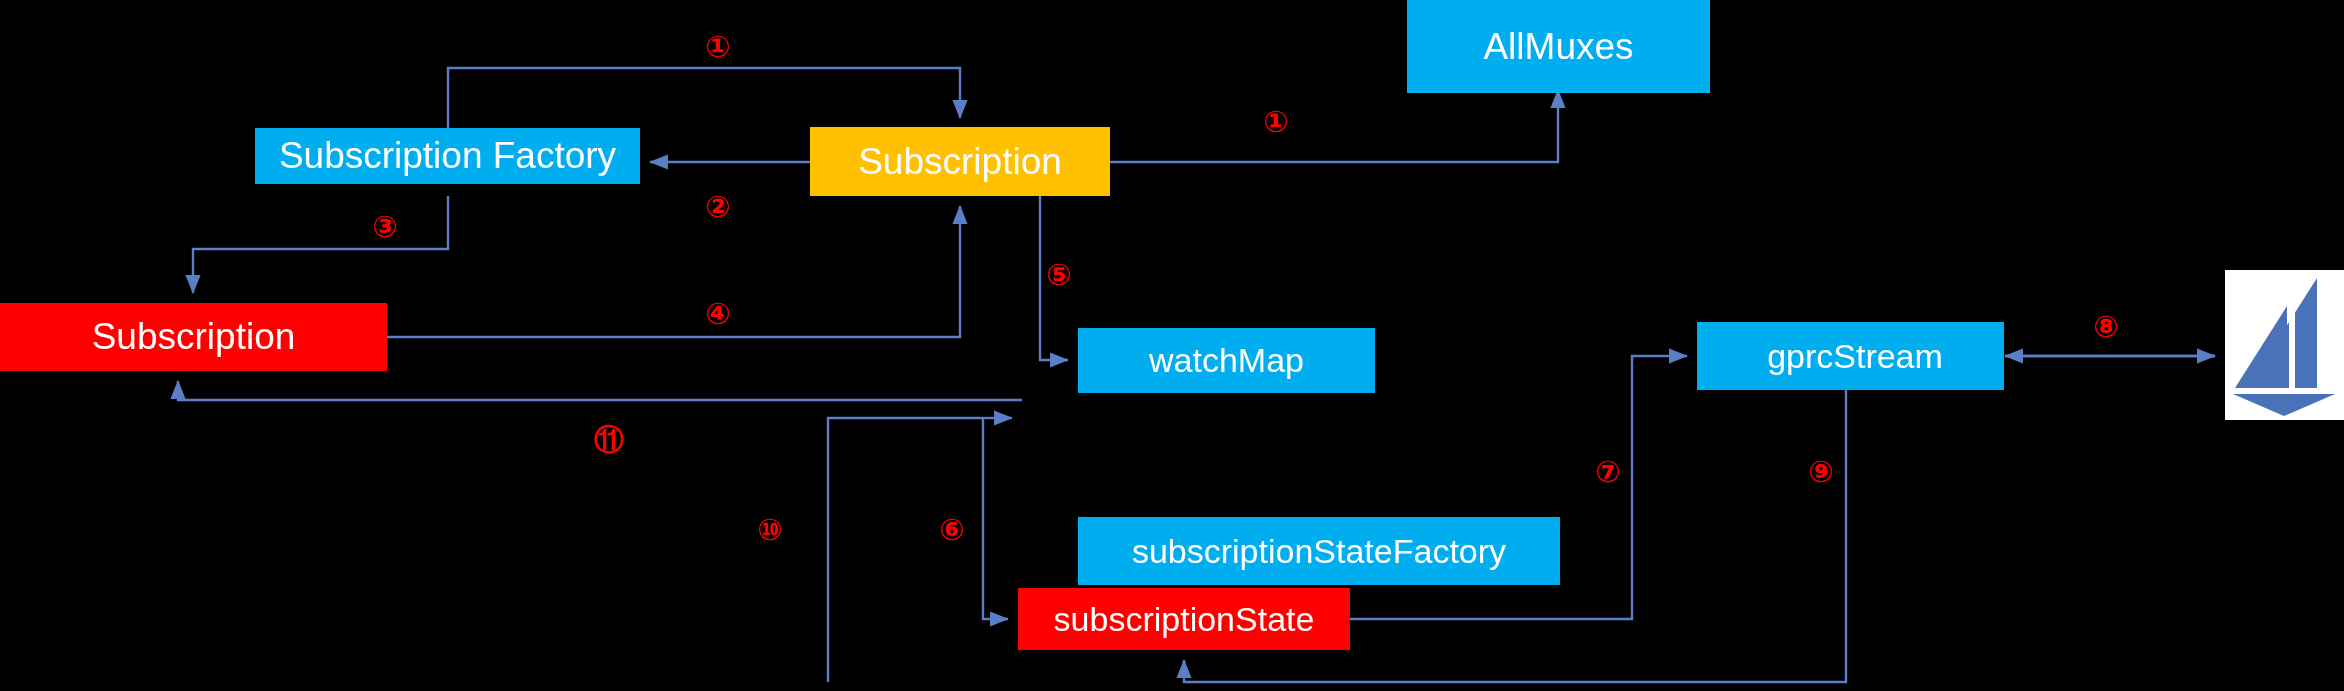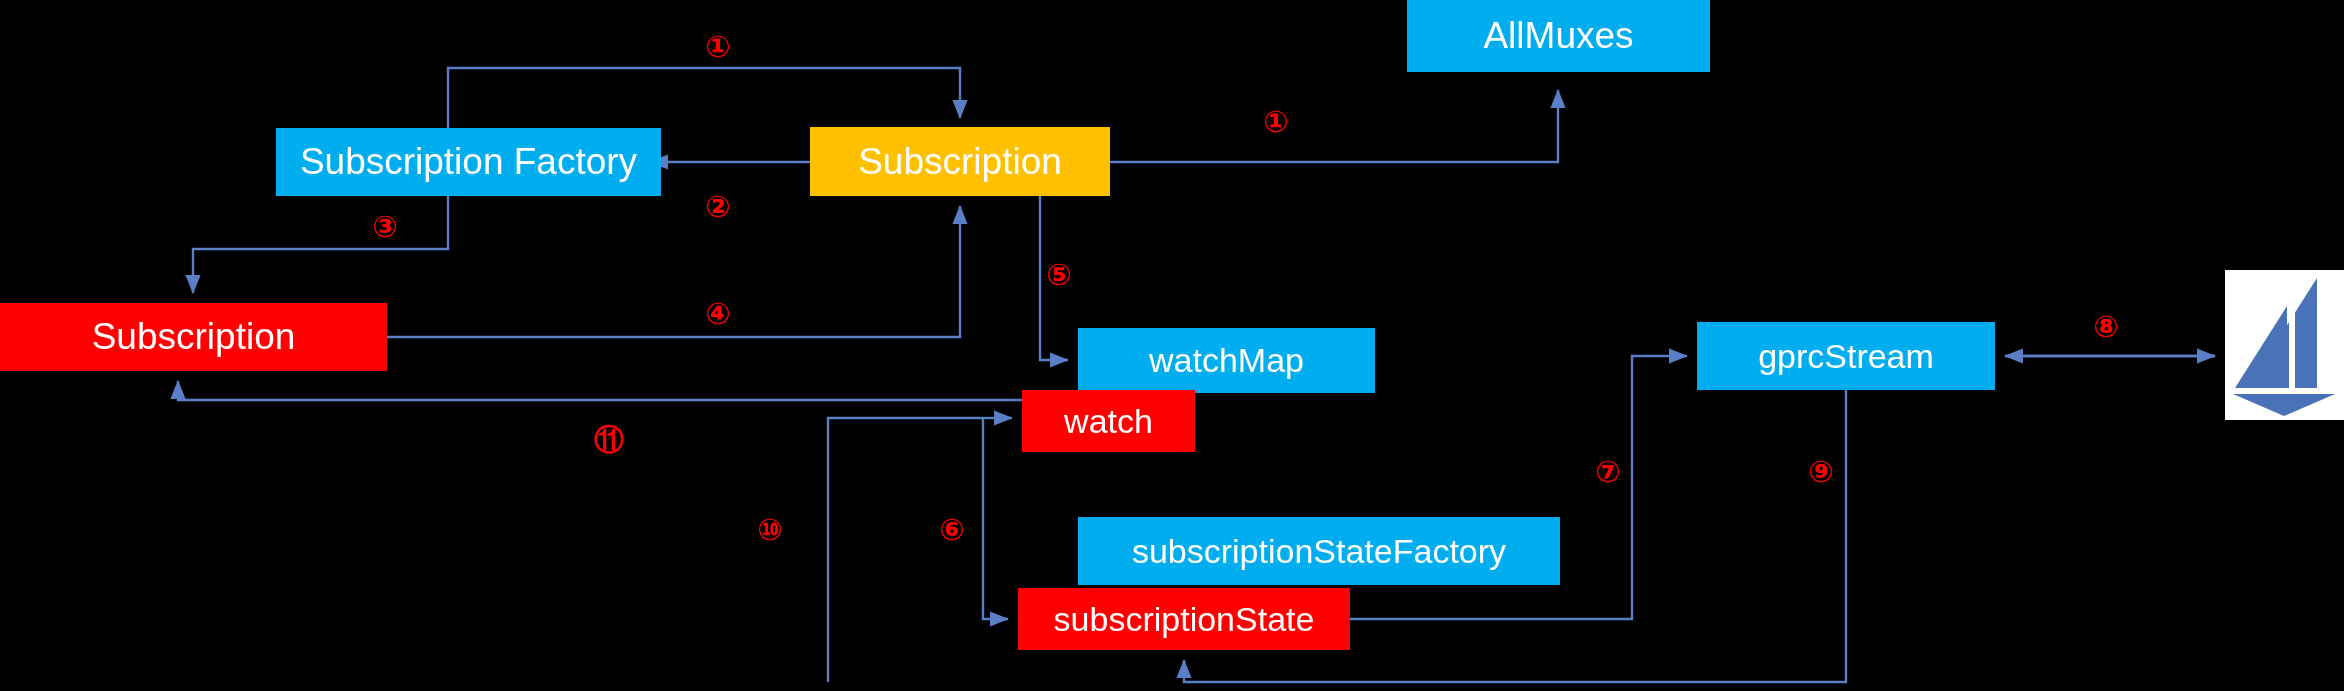--- a/index.html
+++ b/index.html
@@ -89,37 +89,36 @@
       <path d="M 1846 390 L 1846 682 L 1184 682 L 1184 660" marker-end="url(#arrow)"></path>
 
       <path d="M 1022 400 L 178 400 L 178 381" marker-end="url(#arrow)"></path>
 
       <path d="M 2005 356 L 2215 356" marker-end="url(#arrow)"></path>
       <path d="M 2215 356 L 2005 356" marker-end="url(#arrow)"></path>
 
     </g>
   </svg>
 
-  <div class="node" style="left:255px;top:128px;width:385px;height:68px;background:#00AEEF;font-size:37px;margin-left:21px;">Subscription Factory</div>
+  <div class="node" style="left:255px;top:128px;width:385px;height:56px;background:#00AEEF;font-size:37px;">Subscription Factory</div>
 
   <div class="node" style="left:810px;top:127px;width:300px;height:69px;background:#FFC000;font-size:37px;">Subscription</div>
 
-  <div class="node" style="left:1407px;top:0px;width:303px;height:72px;background:#00AEEF;font-size:37px;">AllMuxes</div>
+  <div class="node" style="left:1407px;top:0px;width:303px;height:93px;background:#00AEEF;font-size:37px;">AllMuxes</div>
 
   <div class="node" style="left:1078px;top:328px;width:297px;height:65px;background:#00AEEF;font-size:34px;">watchMap</div>
 
   <div class="node" style="left:0px;top:303px;width:387px;height:68px;background:#FF0000;font-size:37px;">Subscription</div>
 
-  <div class="node" style="left:1022px;top:390px;width:173px;height:62px;background:#FF0000;font-size:34px;z-index:6;">watch</div>
 
   <div class="node" style="left:1018px;top:588px;width:332px;height:62px;background:#FF0000;font-size:34px;z-index:6;">subscriptionState</div>
 
   <div class="node" style="left:1078px;top:517px;width:482px;height:68px;background:#00AEEF;font-size:34px;">subscriptionStateFactory</div>
 
-  <div class="node" style="left:1697px;top:322px;width:298px;height:68px;background:#00AEEF;font-size:34px;">gprcStream</div>
+  <div class="node" style="left:1697px;top:322px;width:298px;height:68px;background:#00AEEF;font-size:34px;padding-left:9px;">gprcStream</div>
 
   <div class="logo-panel" style="left:2225px;top:270px;width:119px;height:150px;">
     <svg width="119" height="150" viewBox="0 0 119 150" xmlns="http://www.w3.org/2000/svg">
       <g fill="#4A72B8">
         <polygon points="92,8 92,118 22,118"></polygon>
         <polygon points="62,36 62,118 10,118"></polygon>
         <polygon points="8,124 110,124 59,146"></polygon>
       </g>
       <rect x="64" y="34" width="6" height="86" fill="#FFFFFF"></rect>
       <rect x="0" y="118" width="119" height="5" fill="#FFFFFF"></rect>

